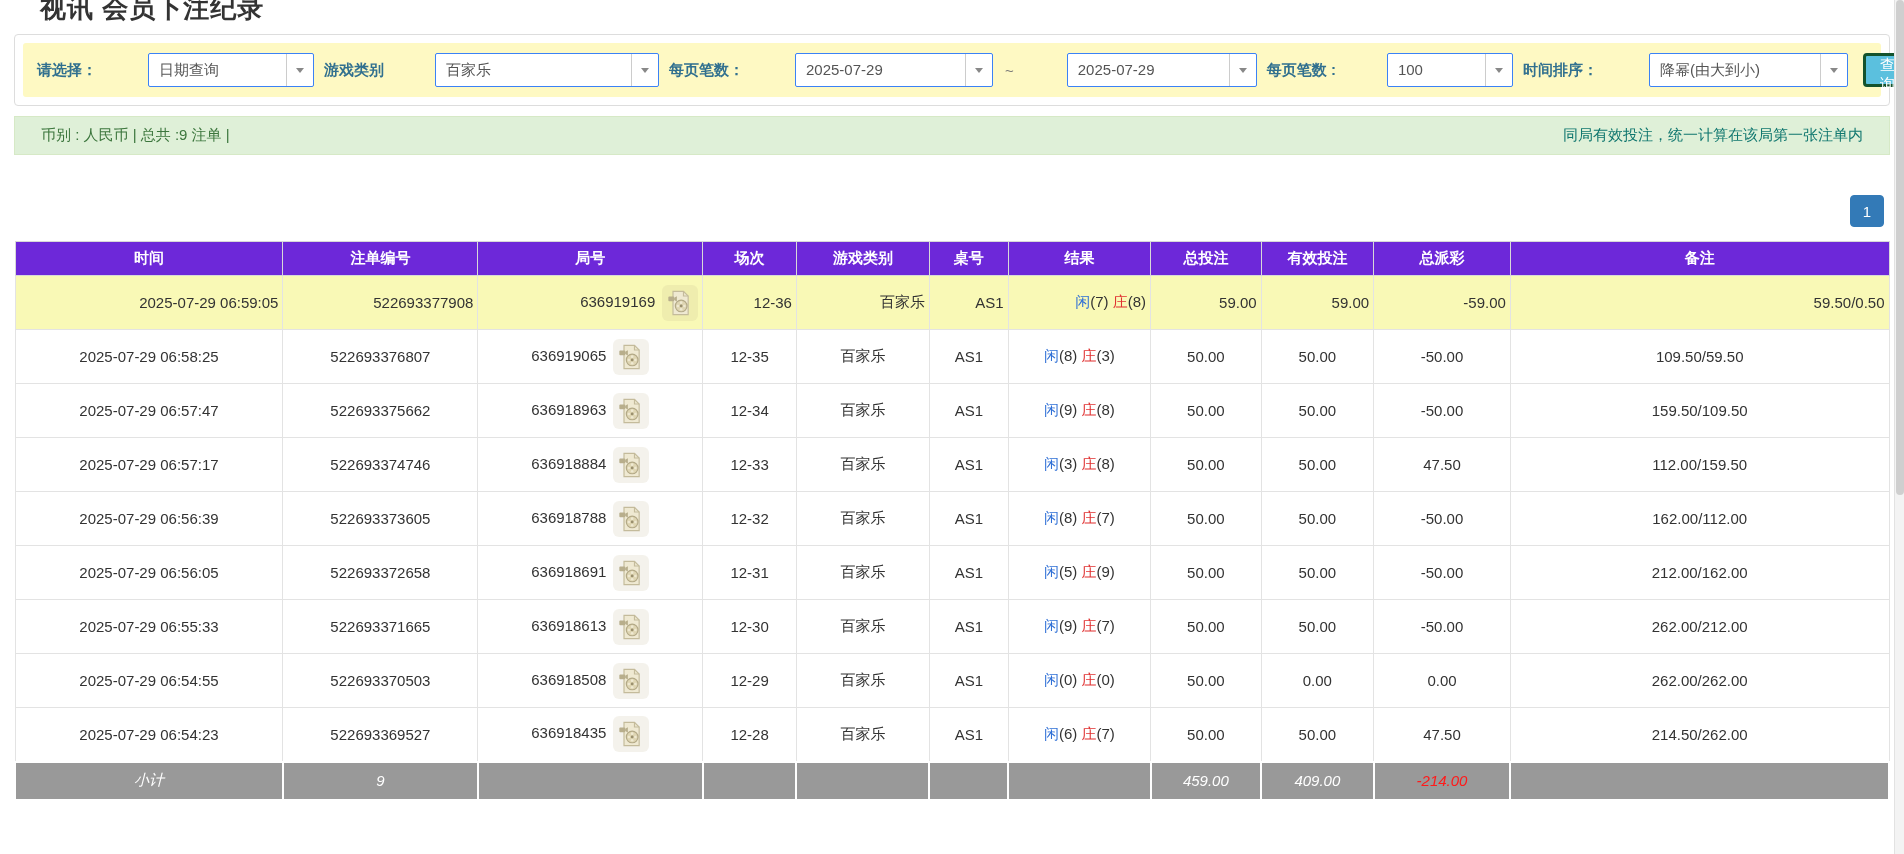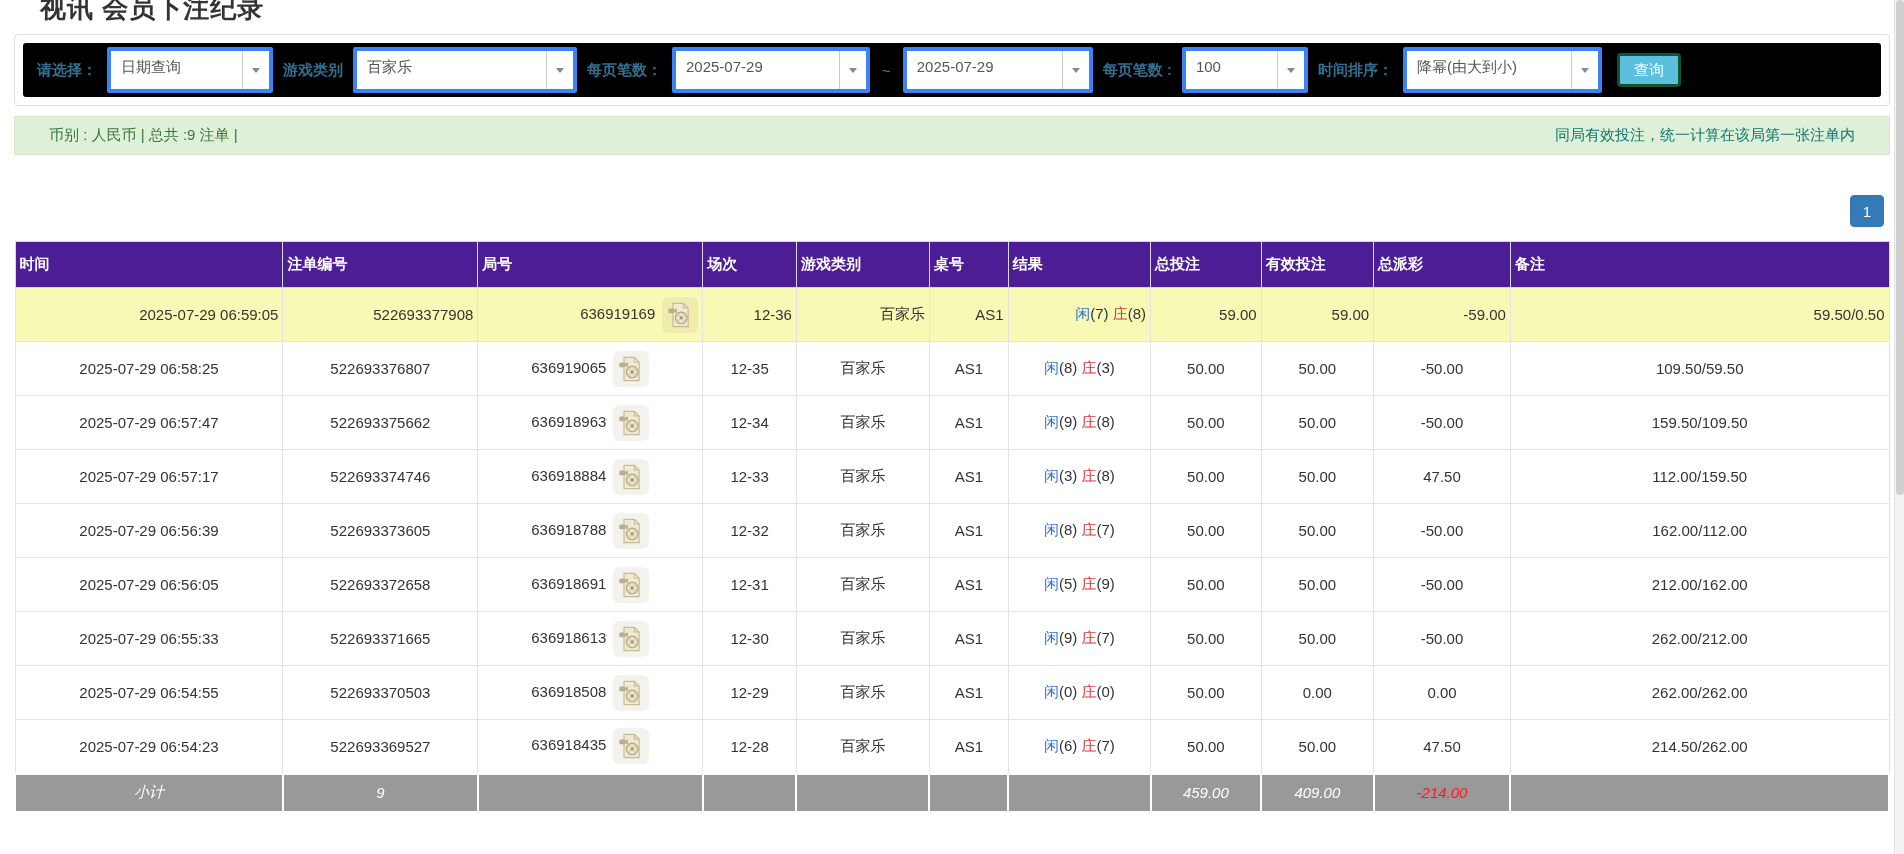--- a/index.html
+++ b/index.html
@@ -13,62 +13,62 @@
 
   
   .page-title {
     margin:-9px 0 8px 26px; font-size:26px; font-weight:bold;
     color:#333; letter-spacing:1px; white-space:nowrap;
   }
 
   
   .filter-panel { border:1px solid #ddd; border-radius:4px; padding:8px; background:#fff; }
   .filter-bar {
-    background:#000000; border-radius:3px; padding:22px 14px;
+    background:#fef9c3; border-radius:3px; padding:22px 14px;
     display:flex; align-items:center; gap:10px; height:54px;
   }
   .flabel { color:#31708f; font-weight:bold; font-size:15px; white-space:nowrap; }
   .tilde { color:#777; font-size:15px; padding:0 2px; }
   .select {
     display:inline-flex; align-items:stretch; background:#fff;
-    border:4px solid #3b82f6; border-radius:2px; height:46px; cursor:pointer; flex:none;
+    border:1px solid #3b82f6; border-radius:2px; height:34px; cursor:pointer; flex:none;margin-left:41px;
   }
   .sel-text { flex:1; padding:0 10px; line-height:32px; font-size:15px; color:#555;
               white-space:nowrap; overflow:hidden; text-align:left; }
   .sel-arrow { width:27px; border-left:1px solid #ccc; display:flex; align-items:center; justify-content:center; }
   .tri { width:0; height:0; border-left:4px solid transparent; border-right:4px solid transparent; border-top:5px solid #888; }
   .w-qtype { width:166px; } .w-game { width:224px; } .w-datefrom { width:198px; }
   .w-dateto { width:190px; } .w-psize { width:126px; } .w-sort { width:199px; }
   .search-btn {
     background:#5bc0de; border:3px solid #14532d; color:#fff; font-size:15px;
     border-radius:4px; height:34px; padding:0 14px; cursor:pointer; margin-left:5px;
     font-family:inherit;
   }
 
   
   .summary-bar {
     margin-top:10px; background:#dff0d8; border:1px solid #d6e9c6;
     color:#3c763d; font-size:15px; height:39px;
-    display:flex; align-items:center; justify-content:space-between; padding:0 34px;
+    display:flex; align-items:center; justify-content:space-between; padding:0 26px;
   }
   .notice { color:#0f766e; }
 
   
   .pagination { text-align:right; margin:40px 6px 14px 0; height:32px; }
   .page-btn {
     min-width:34px; height:32px; background:#337ab7; color:#fff;
     border:1px solid #337ab7; border-radius:4px; font-size:15px; cursor:pointer;
     font-family:inherit;
   }
 
   
   table.records { width:100%; border-collapse:collapse; table-layout:fixed; font-size:15px; }
   .records thead th {
-    background:#4c1d95; color:#fff; font-weight:bold; height:46px;
-    border:1px solid #d8d8d8; text-align:left; padding:0 4px;
+    background:#6d28d9; color:#fff; font-weight:bold; height:34px;
+    border:1px solid #d8d8d8; text-align:center; padding:0 4px;
   }
   .records tbody td {
     height:54px; text-align:center; border:1px solid #e3e3e3;
     color:#333; padding:0 4px; background:#fff; overflow:hidden; white-space:nowrap;
   }
   .records th:nth-child(1){width:14.3%} .records th:nth-child(2){width:10.4%}
   .records th:nth-child(3){width:12.0%} .records th:nth-child(4){width:5.0%}
   .records th:nth-child(5){width:7.1%}  .records th:nth-child(6){width:4.2%}
   .records th:nth-child(7){width:7.6%}  .records th:nth-child(8){width:5.9%}
   .records th:nth-child(9){width:6.0%}  .records th:nth-child(10){width:7.3%}

